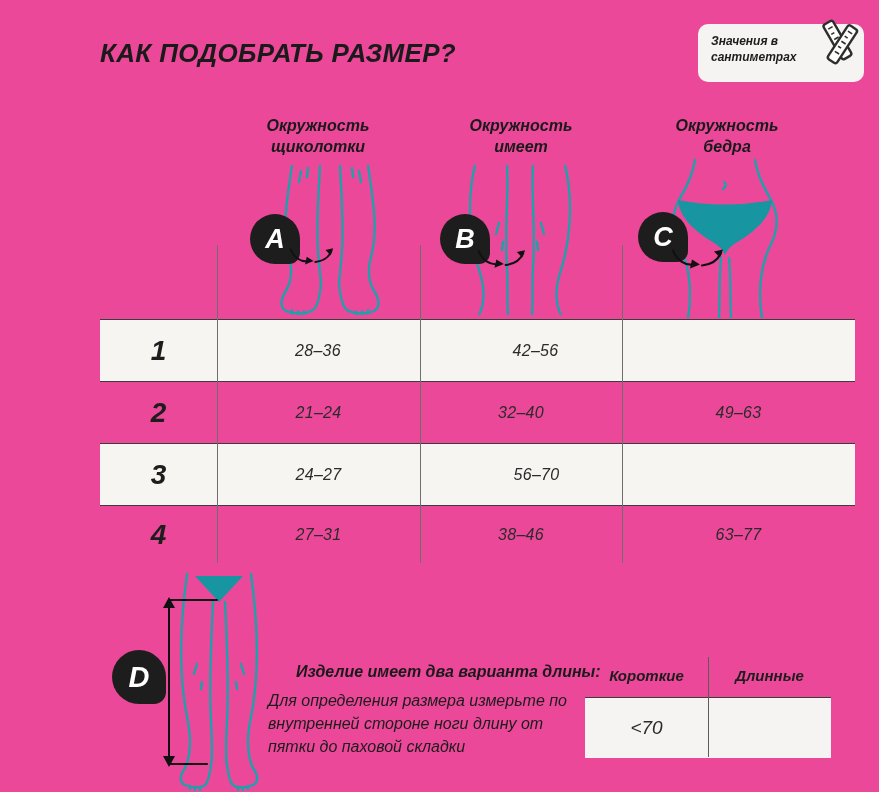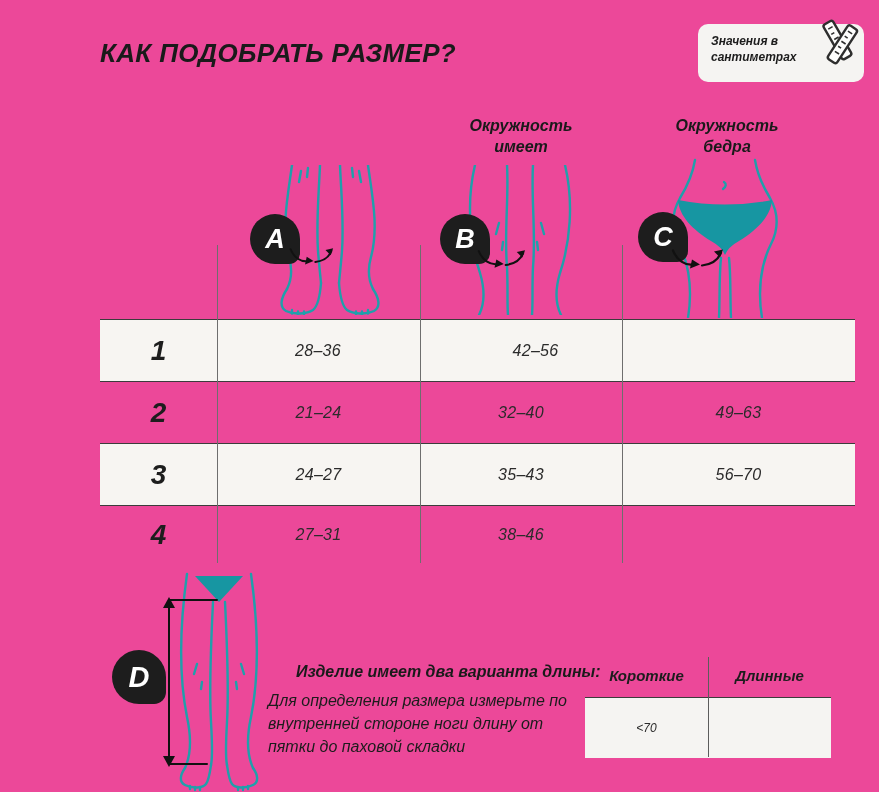--- a/index.html
+++ b/index.html
@@ -59,21 +59,21 @@
   
   .len-heading{position:absolute;left:268px;top:663px;font-size:16px;font-weight:bold;color:#1a1a1a;margin-left:28px;}
   .len-desc{
     position:absolute;left:268px;top:690px;width:312px;
     font-size:16px;line-height:1.43;color:#1c1c1c;
   }
   .len-table{position:absolute;left:585px;top:654px;width:246px;z-index:3;}
   .len-table .hdr{display:flex;height:43px;}
   .len-table .hdr .cell{width:123px;display:flex;align-items:center;justify-content:center;font-size:15px;font-weight:bold;}
   .len-table .vals{display:flex;height:60px;background:#f5f4f2;border-top:1px solid #3c3c3c;}
-  .len-table .vals .cell{width:123px;display:flex;align-items:center;justify-content:center;font-size:12px;color:#2b2b2b;text-align:right;}
+  .len-table .vals .cell{width:123px;display:flex;align-items:center;justify-content:center;font-size:19px;color:#2b2b2b;text-align:right;}
   .len-table .divider{position:absolute;left:123px;top:3px;width:1px;height:100px;background:#5c5c5c;}
 </style>
 </head>
 <body>
 
 <div class="canvas">
 
   <div class="title">КАК ПОДОБРАТЬ РАЗМЕР?</div>
 
   <div class="units-badge">
@@ -85,20 +85,21 @@
           <path d="M20 12 h5 M20 18 h3.5 M20 24 h5 M20 30 h3.5 M20 36 h5" stroke="#2e2e2e" stroke-width="1.6" fill="none"></path>
         </g>
         <g transform="rotate(33 26 30)">
           <rect x="21" y="10" width="11" height="40" rx="2.5" fill="#fdfdfc" stroke="#2e2e2e" stroke-width="2.4"></rect>
           <path d="M24 16 h5 M24 22 h3.5 M24 28 h5 M24 34 h3.5 M24 40 h5" stroke="#2e2e2e" stroke-width="1.6" fill="none"></path>
         </g>
       </svg>
     </span>
   </div>
 
+  <div class="col-header" style="left:243px;">Окружность щиколотки</div>
   <div class="col-header" style="left:446px;">Окружность имеет</div>
   <div class="col-header" style="left:652px;">Окружность бедра</div>
 
   <svg class="illus" style="left:265px;top:165px;" width="130" height="150" viewBox="0 0 130 150">
     <g fill="none" stroke="#1fa0ab" stroke-width="2.4" stroke-linecap="round" stroke-linejoin="round">
       <path d="M27 0 C23 30 16 62 24 92 C28 106 26 116 22 124"></path>
       <path d="M55 0 C54 26 51 56 53 86 C54 98 55 108 56 118"></path>
       <path d="M22 124 C16 133 14 142 21 146 C29 150 42 149 48 145 C53 141 55 131 56 118"></path>
       <path d="M27 145 l0 3.5 M33 146.5 l0 3.5 M39 146.5 l0 3.5"></path>
       <path d="M103 0 C107 30 114 62 106 92 C102 106 104 116 108 124"></path>
@@ -192,27 +193,27 @@
   </div>
   <div class="t-row" style="top:381px;">
     <div class="cell c0 size-num">2</div>
     <div class="cell c1 cell-val">21–24</div>
     <div class="cell c2 cell-val">32–40</div>
     <div class="cell c3 cell-val">49–63</div>
   </div>
   <div class="t-row alt" style="top:443px;">
     <div class="cell c0 size-num">3</div>
     <div class="cell c1 cell-val">24–27</div>
-    <div class="cell c2 cell-val">35–43</div>
     <div class="cell c3 cell-val">56–70</div>
   </div>
   <div class="t-row" style="top:505px;height:58px;">
     <div class="cell c0 size-num">4</div>
     <div class="cell c1 cell-val">27–31</div>
     <div class="cell c2 cell-val">38–46</div>
+    <div class="cell c3 cell-val">63–77</div>
   </div>
 
   <div class="len-heading">Изделие имеет два варианта длины:</div>
   <div class="len-desc">Для определения размера измерьте по внутренней стороне ноги длину от пятки до паховой складки</div>
 
   <div class="len-table">
     <div class="hdr">
       <div class="cell">Короткие</div>
       <div class="cell">Длинные</div>
     </div>

